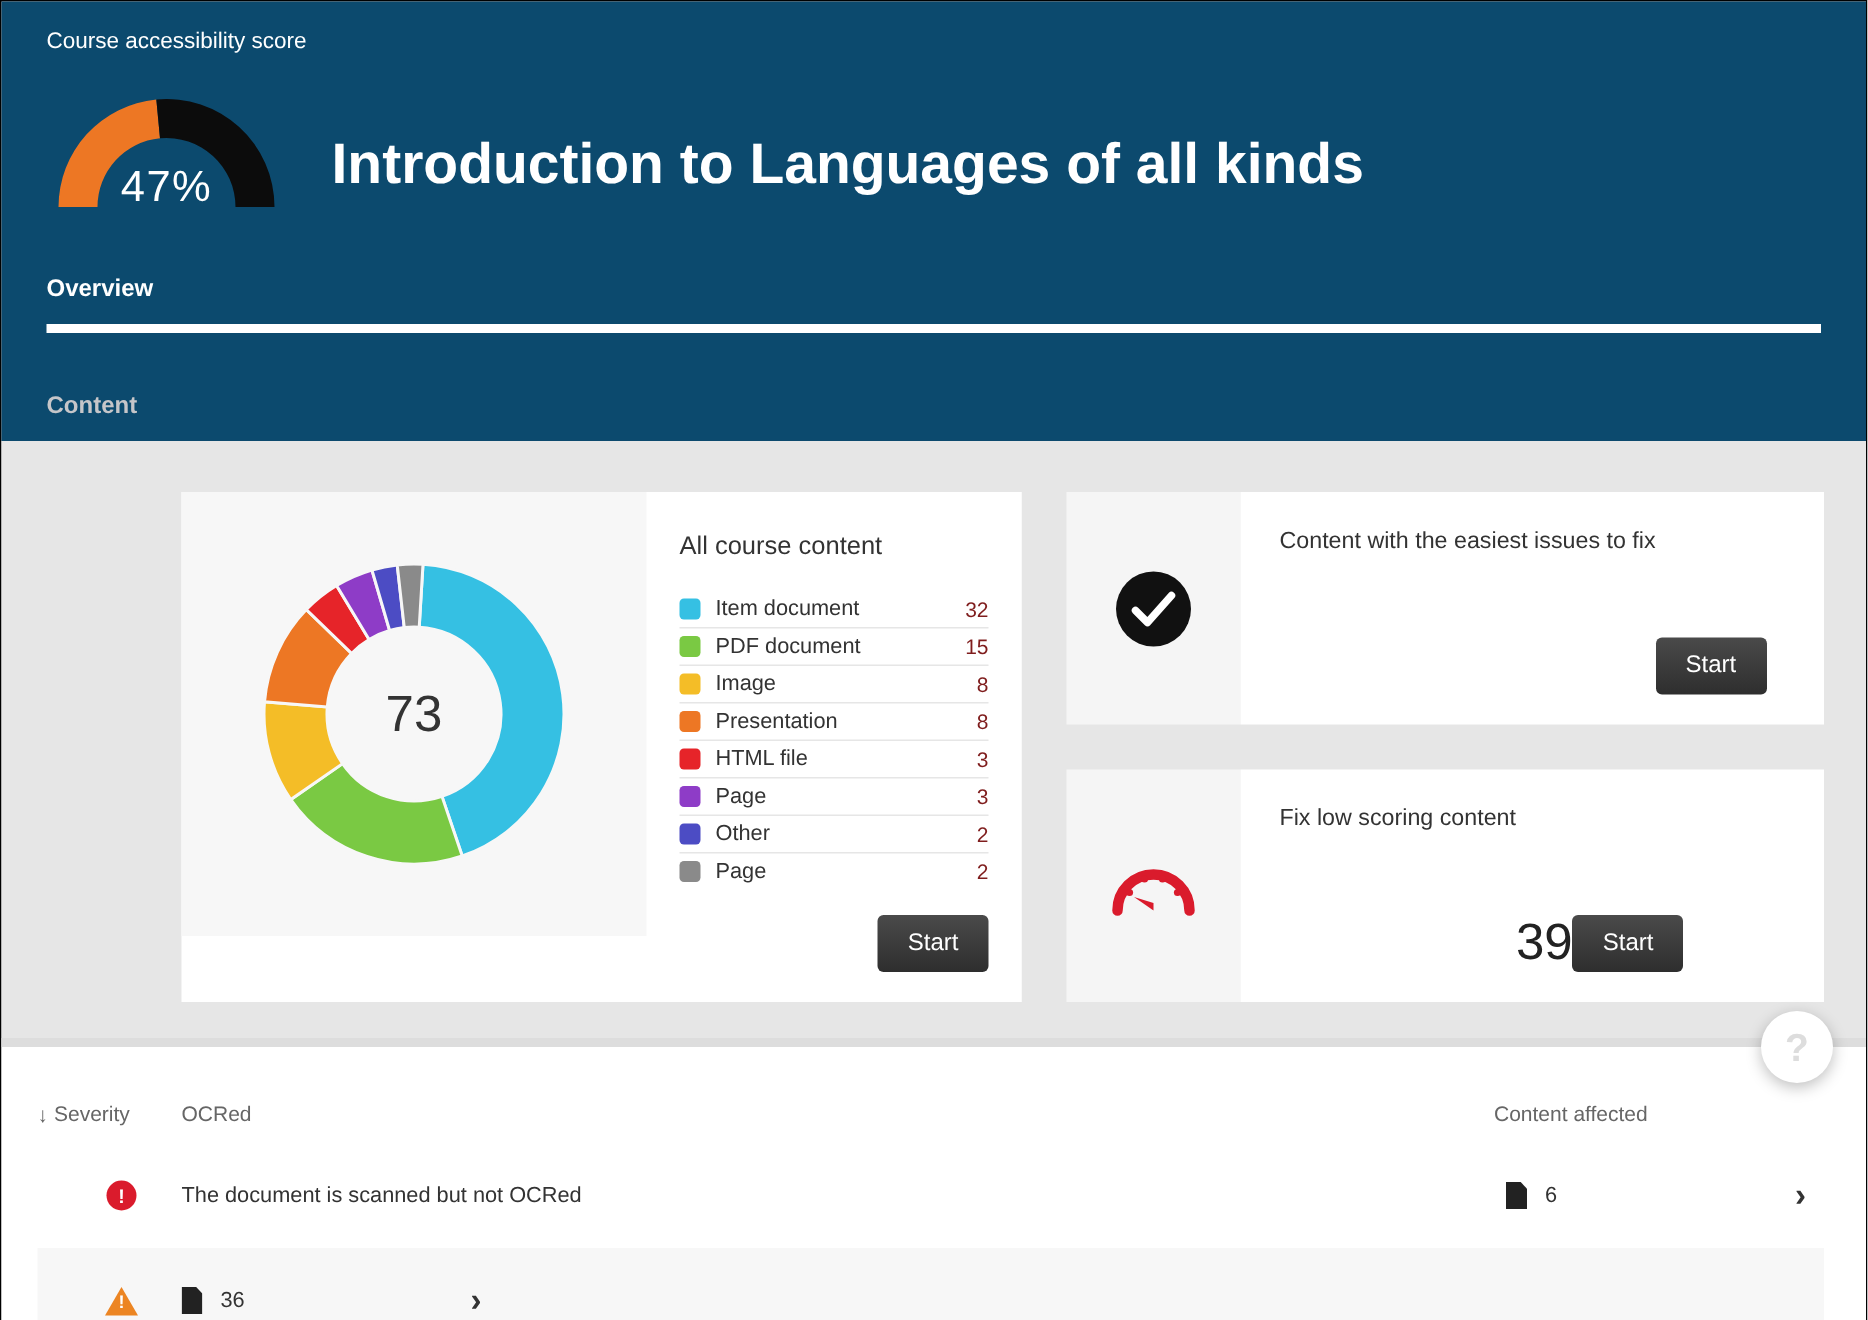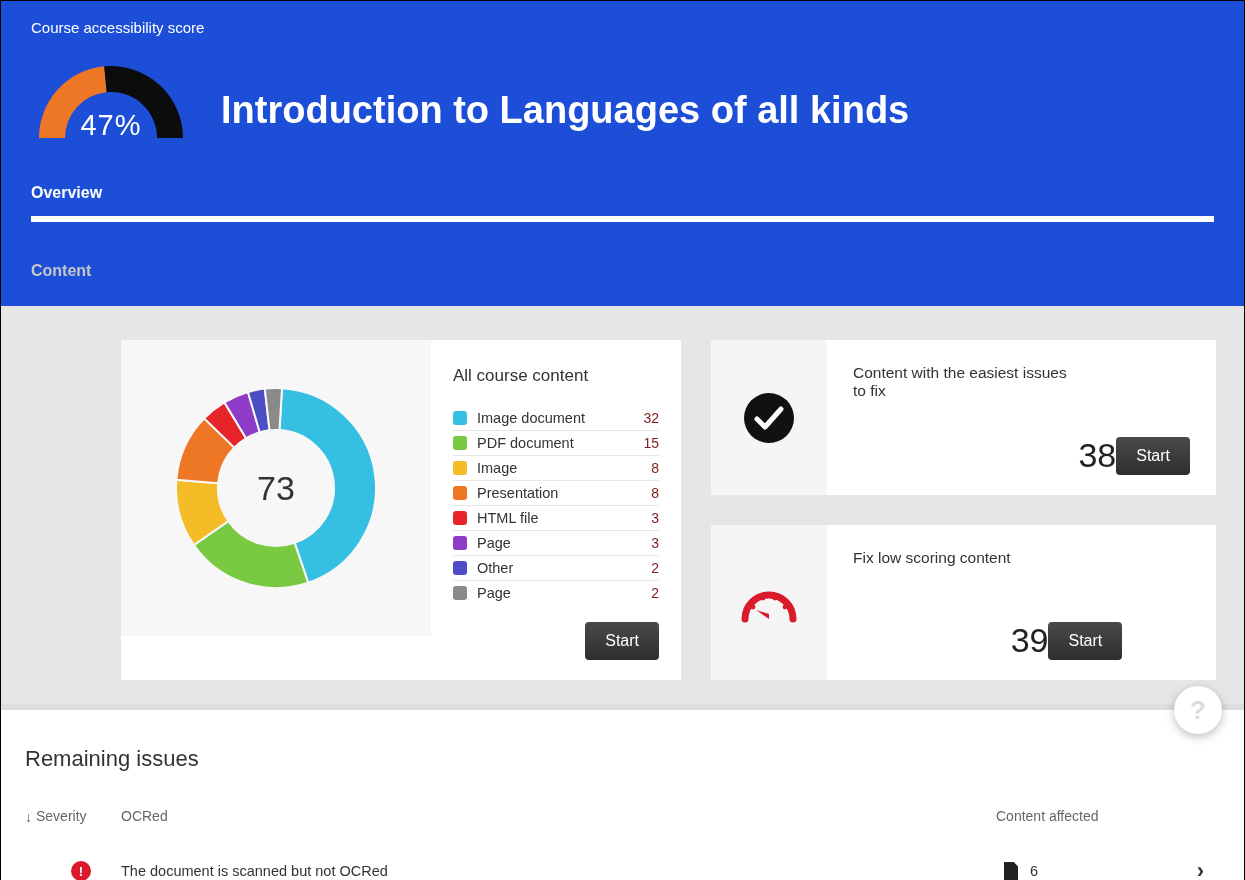--- a/index.html
+++ b/index.html
@@ -1,20 +1,20 @@
 <!DOCTYPE html>
 <html><head>
 <meta charset="utf-8">
 <style>
   * { box-sizing: border-box; margin: 0; padding: 0; font-family: -apple-system, "Helvetica Neue", Helvetica, Arial, sans-serif; }
   html, body { width: 1245px; height: 880px; background: #fff; overflow: hidden; }
   .page { width: 1245px; border: 1px solid #000; }
 
   
-  .hdr { background: #1d4ed8; color: #fff; padding: 18px 30px 12px 30px; position: relative; }
+  .hdr { background: #0c4a6e; color: #fff; padding: 18px 30px 0 30px; position: relative; }
   .hdr-label { font-size: 15px; font-weight: 400; }
   .hdr-row { display: flex; align-items: flex-end; gap: 30px; margin-top: 22px; }
   .gauge-wrap { width: 160px; height: 80px; position: relative; }
   .gauge-wrap svg { position: absolute; left: 0; top: 0; }
   .gauge-pct { position: absolute; bottom: -4px; left: 0; right: 0; text-align: center; font-size: 29px; font-weight: 300; letter-spacing: 1px; }
   .course-title { font-size: 38px; font-weight: 700; margin-bottom: 6px; }
   .tabs { display: flex; gap: 40px; margin-top: 46px; flex-direction: column; }
   .tab { font-size: 16px; font-weight: 700; padding: 0 0 14px 0; color: #c6c6c9; cursor: pointer; }
   .tab.active { color: #fff; border-bottom: 6px solid #fff; }
 
@@ -102,21 +102,21 @@
             <path d="M76.95296171112138,9.01373200700958 A100,100 0 0 1 93.80928358560493,5.628133427349837 L98.50938447965086,47.364317387862904 A58,58 0 0 0 88.73271779245039,49.32796456406556 Z" fill="#4c4cc4" stroke="#f7f7f7" stroke-width="2"></path>
             <path d="M93.80928358560493,5.628133427349837 A100,100 0 0 1 110.9964006479444,5.179946006479582 L108.47791237580775,47.10436868375816 A58,58 0 0 0 98.50938447965086,47.364317387862904 Z" fill="#8a8a8a" stroke="#f7f7f7" stroke-width="2"></path>
           </svg>
         <div class="donut-total">73</div>
       </div>
       <div class="legend-box">
         <div class="legend-title">All course content</div>
         <div id="legend-rows">
             <div class="legend-row">
               <span class="swatch" style="background:#35c0e3"></span>
-              <span class="legend-label">Image document</span>
+              <span class="legend-label">Item document</span>
               <span class="legend-count">32</span>
             </div>
             <div class="legend-row">
               <span class="swatch" style="background:#7ac943"></span>
               <span class="legend-label">PDF document</span>
               <span class="legend-count">15</span>
             </div>
             <div class="legend-row">
               <span class="swatch" style="background:#f4bd27"></span>
               <span class="legend-label">Image</span>
@@ -158,21 +158,20 @@
       <div class="tile">
         <div class="tile-icon">
           <svg width="52" height="52" viewBox="0 0 52 52">
               <circle cx="26" cy="26" r="25" fill="#111"></circle>
               <path d="M14 27 l8 8 l16 -18" stroke="#fff" stroke-width="5" fill="none" stroke-linecap="round" stroke-linejoin="round"></path>
             </svg>
         </div>
         <div class="tile-body">
           <div class="tile-title">Content with the easiest issues to fix</div>
           <div class="tile-body-row">
-            <div class="tile-number">38</div>
             <button class="btn tile-btn">Start</button>
           </div>
         </div>
       </div>
 
       <div class="tile">
         <div class="tile-icon">
           <svg width="60" height="44" viewBox="0 0 60 44">
             <path d="M6 38 A24 24 0 0 1 54 38" stroke="#da1b2c" stroke-width="7" fill="none" stroke-linecap="round"></path>
             <circle cx="14" cy="26" r="2.4" fill="#da1b2c"></circle>
@@ -189,21 +188,20 @@
             <button class="btn tile-btn">Start</button>
           </div>
         </div>
       </div>
     </div>
 
     <div class="help-fab">?</div>
   </div>
 
   <div class="issues">
-    <div class="issues-h">Remaining issues</div>
     <div class="thead">
       <div class="th-sev">
           <span class="arrow-down">↓</span>
           <span>Severity</span>
         </div>
       <div class="th-issue">OCRed</div>
       <div class="th-aff">Content affected</div>
     </div>
     <div id="issue-rows">
         <div class="trow">

